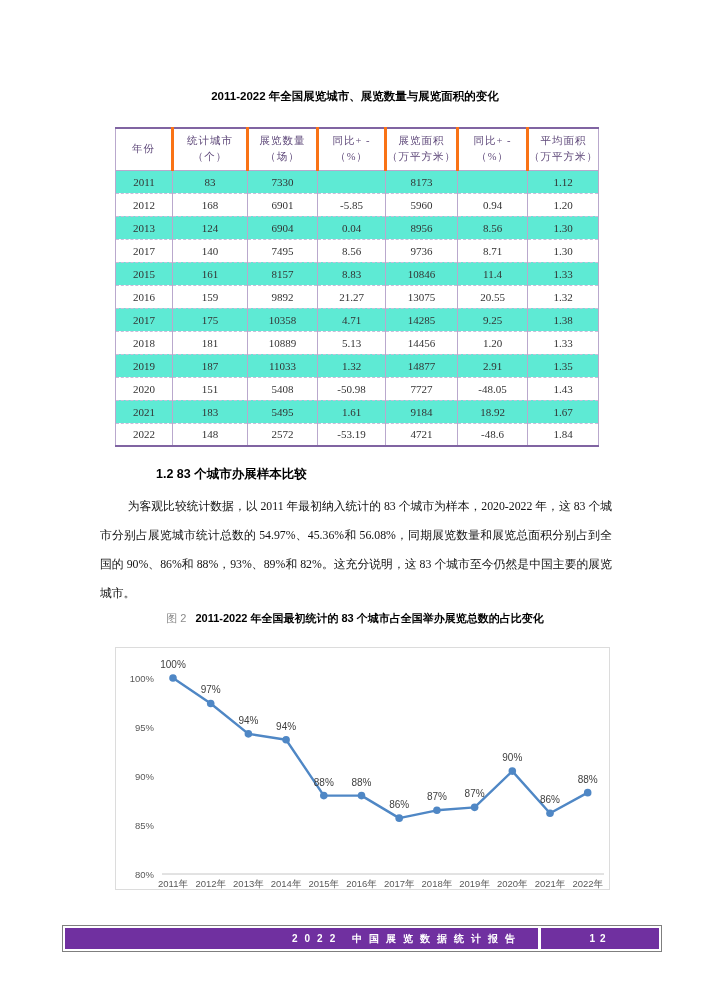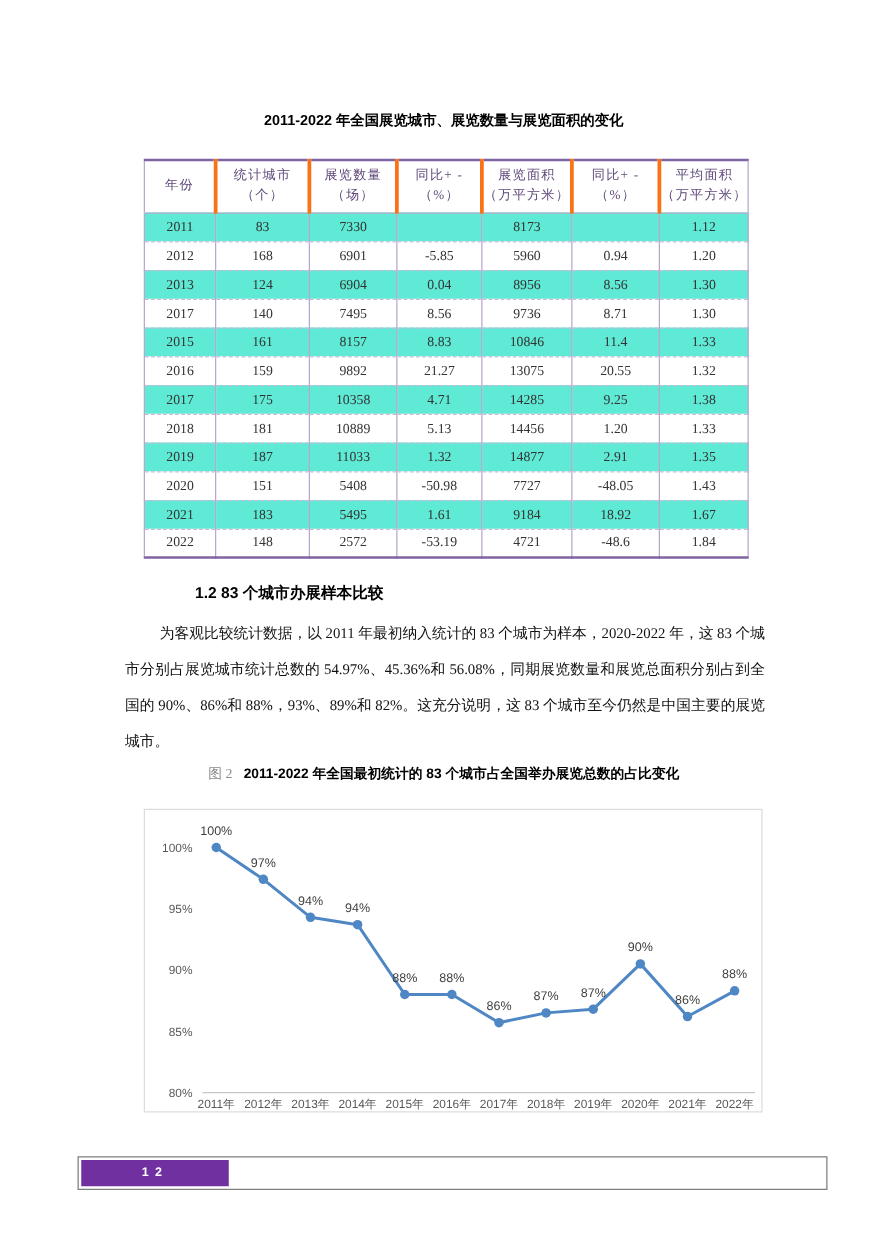--- a/index.html
+++ b/index.html
@@ -44,21 +44,21 @@
   }
   .paragraph {
     position:absolute; top:492px; left:100px; width:512px;
     font-size:11.8px; line-height:29px; text-align:justify;
     text-indent:2.35em; color:#111;
   }
   .fig-caption {
     position:absolute; top:611px; left:100px; width:510px; text-align:center;
     font-family:"Liberation Sans","DejaVu Sans",sans-serif; font-size:11px;
   }
-  .fig-label { color:#8a8a8a; font-weight:normal; margin-right:9px;font-family:Liberation Serif, serif; }
+  .fig-label { color:#8a8a8a; font-weight:normal; margin-right:9px; }
   .fig-title { color:#000; font-weight:bold; }
   .chart-frame {
     position:absolute; top:647px; left:115px; width:495px; height:243px;
     border:1px solid #dcdcdc; background:#fff;
   }
   .chart-frame svg text {
     font-family:"Liberation Sans","DejaVu Sans",sans-serif;
   }
   .footer {
     position:absolute; top:925px; left:62px; width:600px; height:27px;
@@ -285,16 +285,17 @@
         <text x="358.6" y="149.36" text-anchor="middle" font-size="10" fill="#404040">87%</text>
         <circle cx="396.3" cy="123.1" r="3.8" fill="#4f87c5"></circle>
         <text x="396.3" y="113.1" text-anchor="middle" font-size="10" fill="#404040">90%</text>
         <circle cx="434" cy="165.23999999999995" r="3.8" fill="#4f87c5"></circle>
         <text x="434" y="155.23999999999995" text-anchor="middle" font-size="10" fill="#404040">86%</text>
         <circle cx="471.70000000000005" cy="144.66000000000003" r="3.8" fill="#4f87c5"></circle>
         <text x="471.70000000000005" y="134.66000000000003" text-anchor="middle" font-size="10" fill="#404040">88%</text>
       </svg></div>
 
   <div class="footer">
+    <div class="footer-main">2022 中国展览数据统计报告</div>
     <div class="footer-page">12</div>
   </div>
 
 </div>
 
 </body></html>

